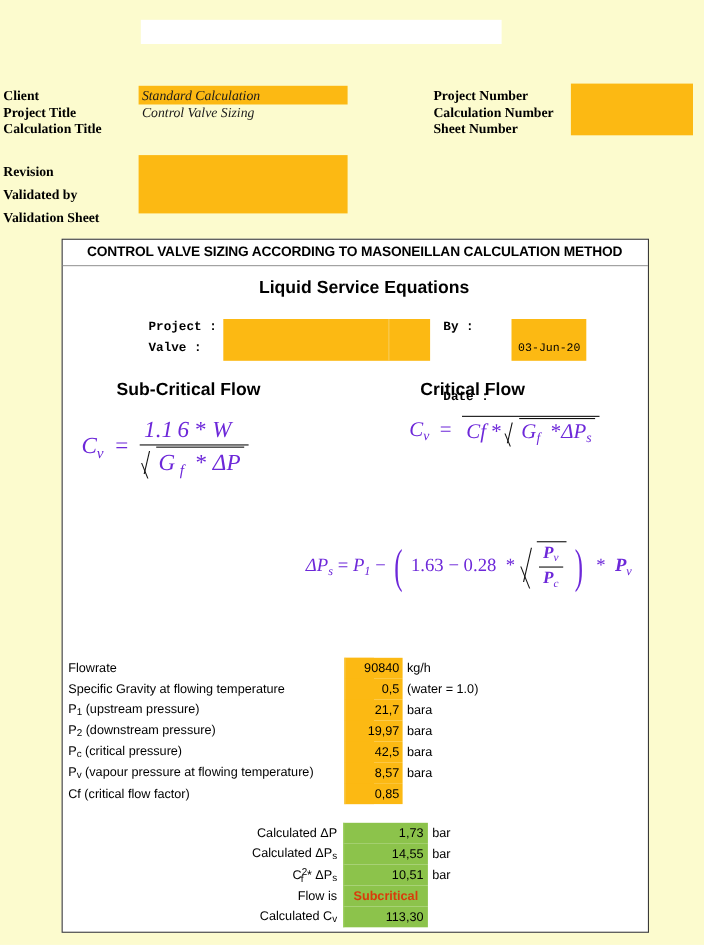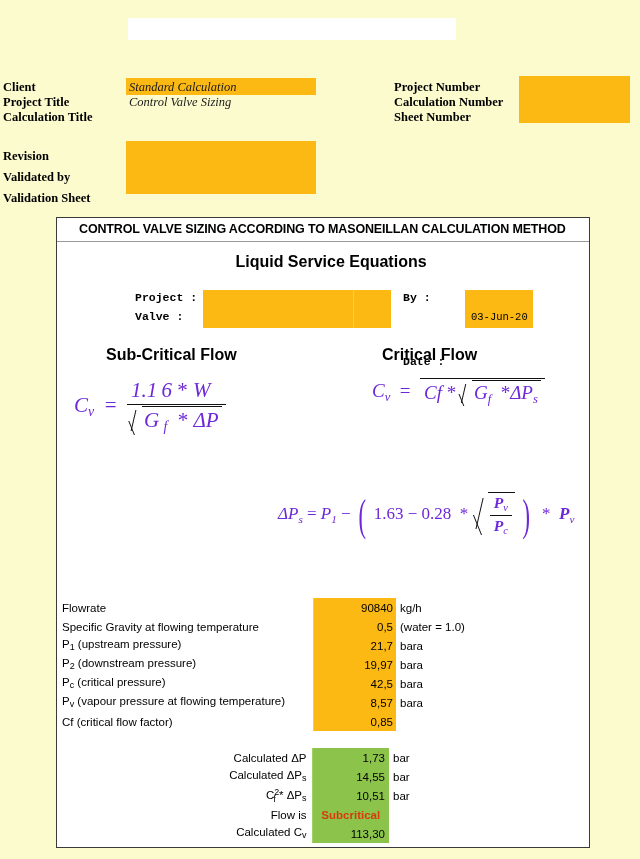--- a/index.html
+++ b/index.html
@@ -121,21 +121,21 @@
   #eq-dps  { position:absolute; left:278px; top:490px; font-size:17px; }
 
   
   #input-table {
     position:absolute; left:62px; top:598px; width:470px;
     border-collapse:collapse;
     font-size:11.5px; color:#000;
   }
   #input-table td { padding:0; height:19px; vertical-align:middle; white-space:nowrap; }
   .it-label { width:251px; }
-  .it-val   { width:83px; text-align:right; background:#fcb913; padding-right:3px !important;
+  .it-val   { width:53px; text-align:right; background:#fcb913; padding-right:3px !important;
               border-left:1px solid #f7cc5a; }
   .it-unit  { padding-left:4px !important; }
   #input-orange-pad {
     position:absolute; left:313px; top:598px; width:27px; height:133px; background:#fcb913;
   }
 
   
   #results-table {
     position:absolute; left:160px; top:748px; width:300px;
     border-collapse:collapse;

